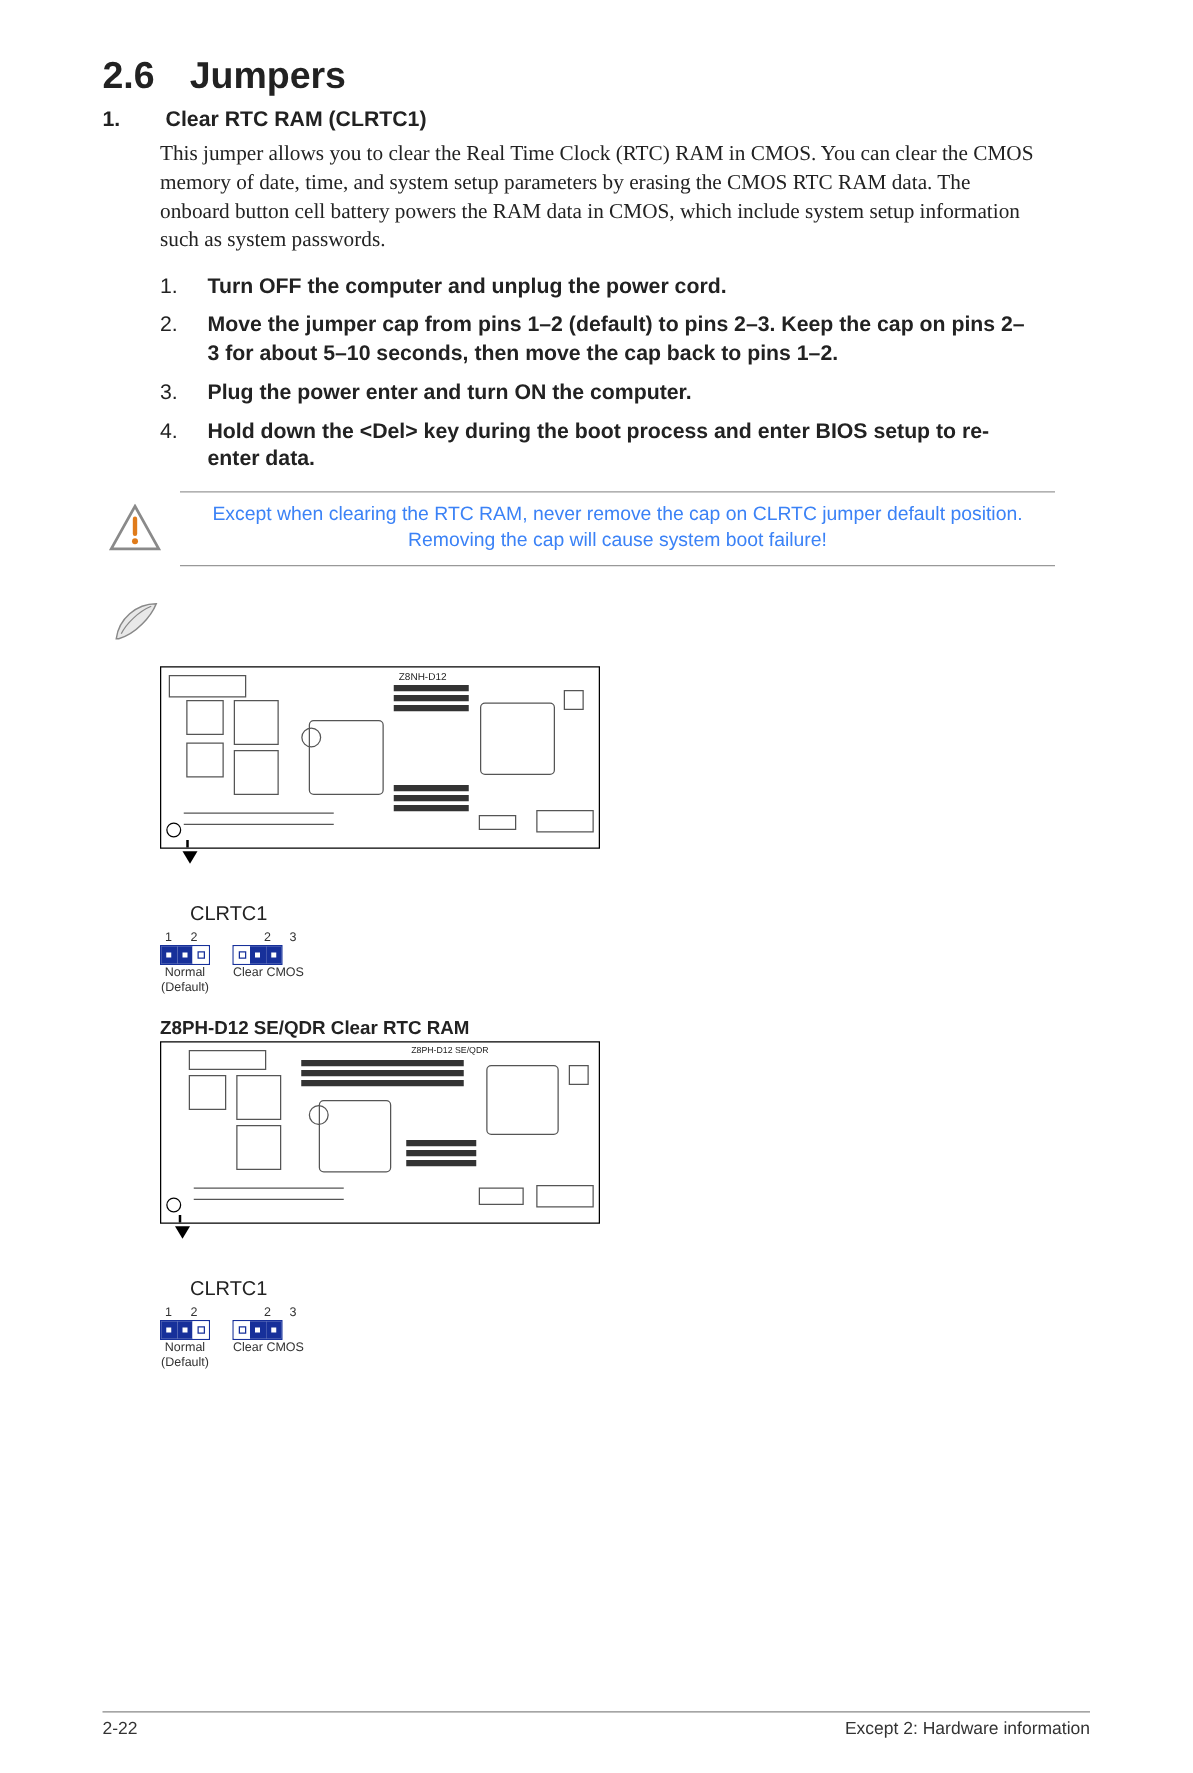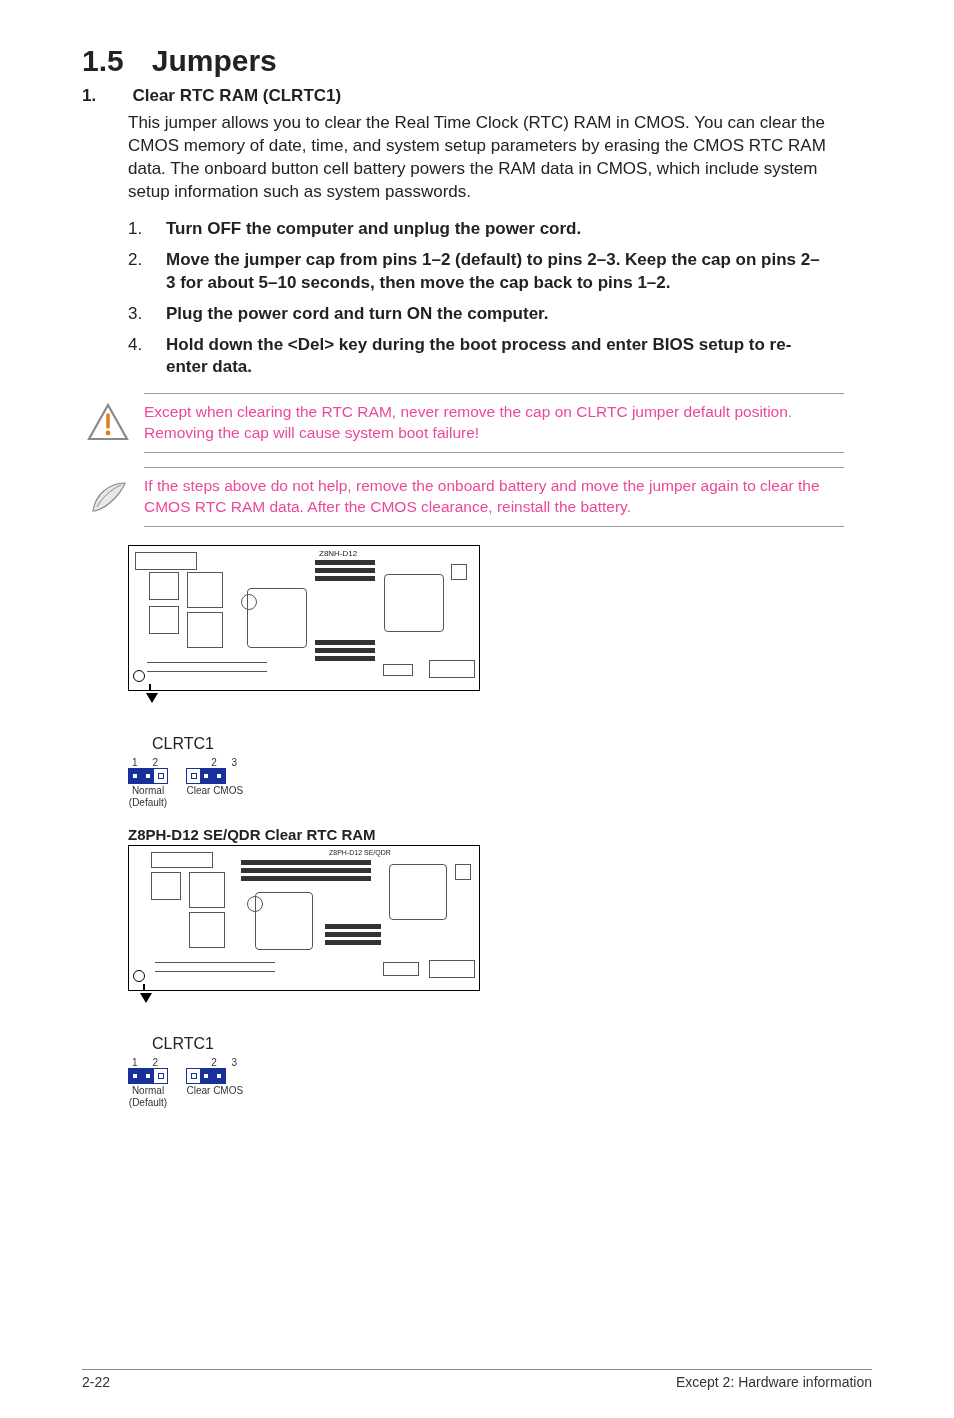--- a/index.html
+++ b/index.html
@@ -35,20 +35,21 @@
     font-weight: 700;
     font-size: 17px;
   }
   .para {
     margin-left: 46px;
     font-size: 17px;
     line-height: 1.35;
     margin-top: 6px;
     margin-bottom: 14px;
     max-width: 700px;
+    font-family: Liberation Serif, serif;
   }
   .ol-row {
     display:flex;
     margin-left: 46px;
     font-size: 17px;
     line-height: 1.35;
     margin-bottom: 8px;
     max-width: 700px;
   }
   .ol-num { width: 38px; flex:none; }
@@ -65,23 +66,24 @@
     display:flex; align-items:center; justify-content:center;
     padding-top:10px;
   }
   .callout-body {
     flex:1;
     border-top: 1px solid #999;
     border-bottom: 1px solid #999;
     padding: 8px 0;
     font-size: 15.5px;
     line-height: 1.35;
-    color:#ec4899;
+    color:#3b82f6;
     margin-left: 10px;
     max-width: 700px;
+    text-align: center;
   }
   
   .diag-wrap { margin-left: 46px; margin-top: 18px; }
   .diag-title { font-weight:700; font-size:15px; margin-bottom: 2px; }
   .board {
     width: 350px; height: 144px;
     border: 1.5px solid #000;
     position: relative;
     background:#fff;
   }
@@ -113,41 +115,41 @@
   .footer-line {
     border-top:1px solid #888;
     padding-top:4px;
   }
 </style>
 </head>
 <body>
 
 <div class="page">
   <div class="h1">
-    <span class="h1-num">1.5</span><span>Jumpers</span>
+    <span class="h1-num">2.6</span><span>Jumpers</span>
   </div>
 
   <div class="sub-title-row">
     <span class="sub-num">1.</span>
     <span class="sub-text">Clear RTC RAM (CLRTC1)</span>
   </div>
 
   <div class="para">This jumper allows you to clear the  Real Time Clock (RTC) RAM in CMOS. You can clear the CMOS memory of date, time, and system setup parameters by erasing the CMOS RTC RAM data. The onboard button cell battery powers the RAM data in CMOS, which include system setup information such as system passwords.</div>
 
   <div class="ol-row">
     <div class="ol-num">1.</div>
     <div class="ol-text">Turn OFF the computer and unplug the power cord.</div>
   </div>
   <div class="ol-row">
     <div class="ol-num">2.</div>
     <div class="ol-text">Move the jumper cap from pins 1–2 (default) to pins 2–3. Keep the cap on pins 2–3 for about 5–10 seconds, then move the cap back to pins 1–2.</div>
   </div>
   <div class="ol-row">
     <div class="ol-num">3.</div>
-    <div class="ol-text">Plug the power cord and turn ON the computer.</div>
+    <div class="ol-text">Plug the power enter and turn ON the computer.</div>
   </div>
   <div class="ol-row">
     <div class="ol-num">4.</div>
     <div class="ol-text">Hold down the &lt;Del&gt; key during the boot process and enter BIOS setup to re-enter data.</div>
   </div>
 
   <div class="callout">
     <div class="callout-icon">
       <svg width="42" height="38" viewBox="0 0 42 38">
         <polygon points="21,2 40,36 2,36" fill="none" stroke="#8a8a8a" stroke-width="2.2"></polygon>
@@ -158,21 +160,20 @@
     <div class="callout-body">Except when clearing the RTC RAM, never remove the cap on CLRTC jumper default position. Removing the cap will cause system boot failure!</div>
   </div>
 
   <div class="callout">
     <div class="callout-icon">
       <svg width="42" height="38" viewBox="0 0 42 38">
         <path d="M6 34 C 8 18, 22 6, 38 6 C 34 16, 22 30, 8 34 Z" fill="#e8e8e8" stroke="#888" stroke-width="1.2"></path>
         <path d="M10 30 C 14 22, 24 12, 34 8" fill="none" stroke="#888" stroke-width="1"></path>
       </svg>
     </div>
-    <div class="callout-body">If the steps above do not help, remove the onboard battery and move the jumper again to clear the CMOS RTC RAM data. After the CMOS clearance, reinstall the battery.</div>
   </div>
 
   <div class="diag-wrap">
     <div class="board">
       <div style="position:absolute; top:3px; left:190px; font-size:8px; color:#222;">Z8NH-D12</div>
       <div class="chunk" style="left:6px; top:6px; width:60px; height:16px;"></div>
       <div class="chunk" style="left:20px; top:26px; width:28px; height:26px;"></div>
       <div class="chunk" style="left:20px; top:60px; width:28px; height:26px;"></div>
       <div class="chunk" style="left:58px; top:26px; width:34px; height:34px;"></div>
       <div class="chunk" style="left:58px; top:66px; width:34px; height:34px;"></div>

